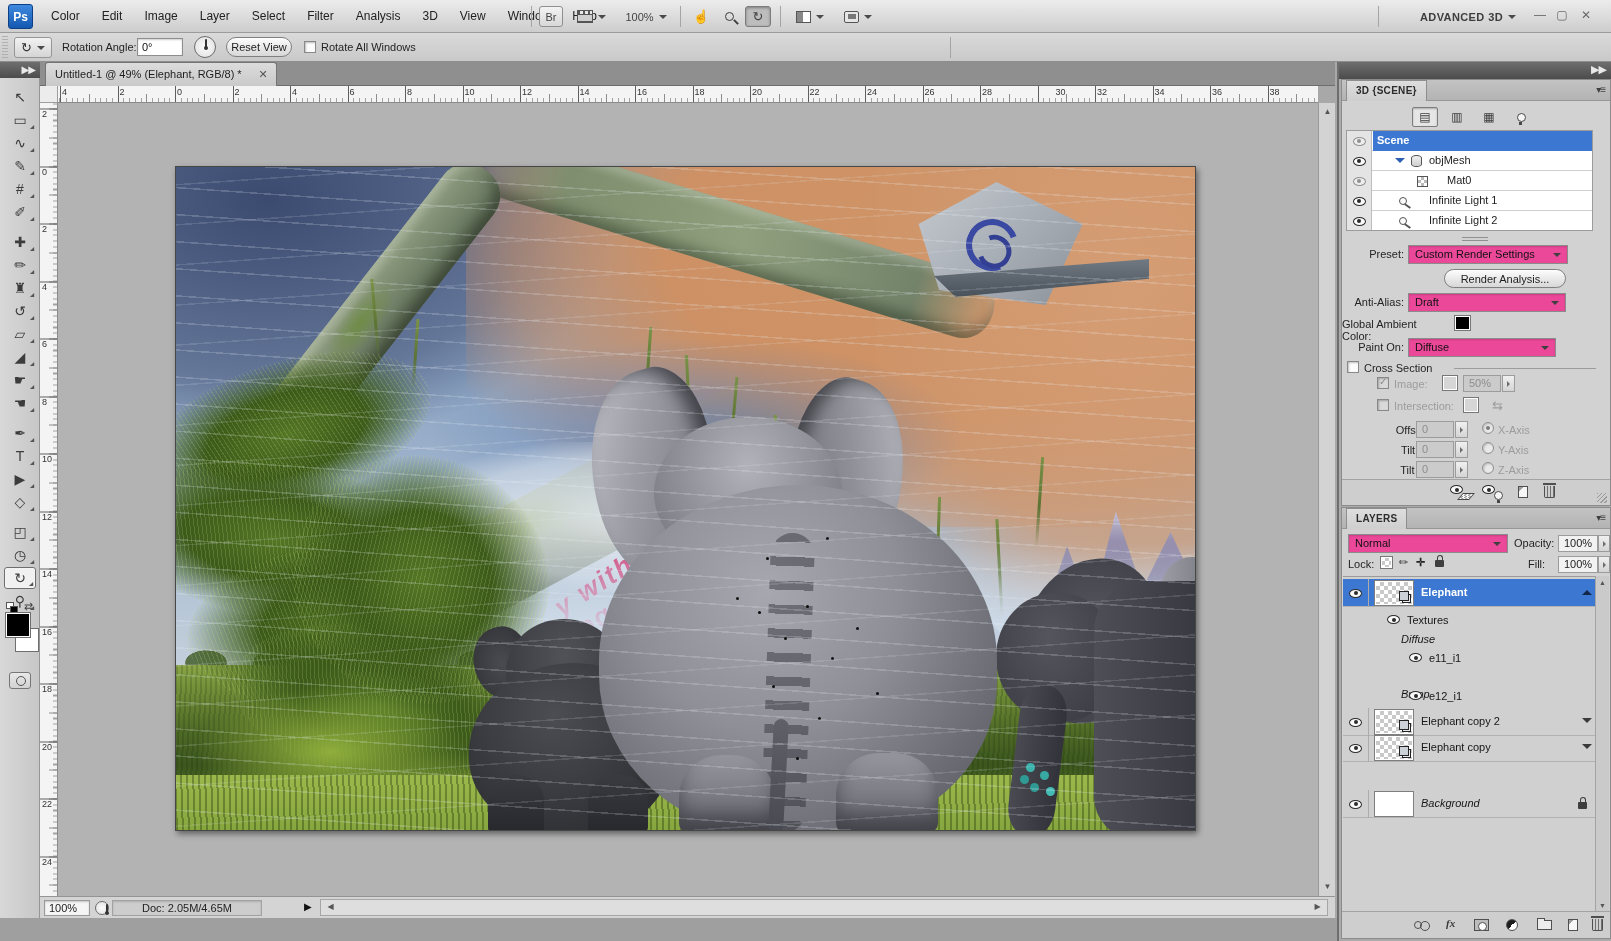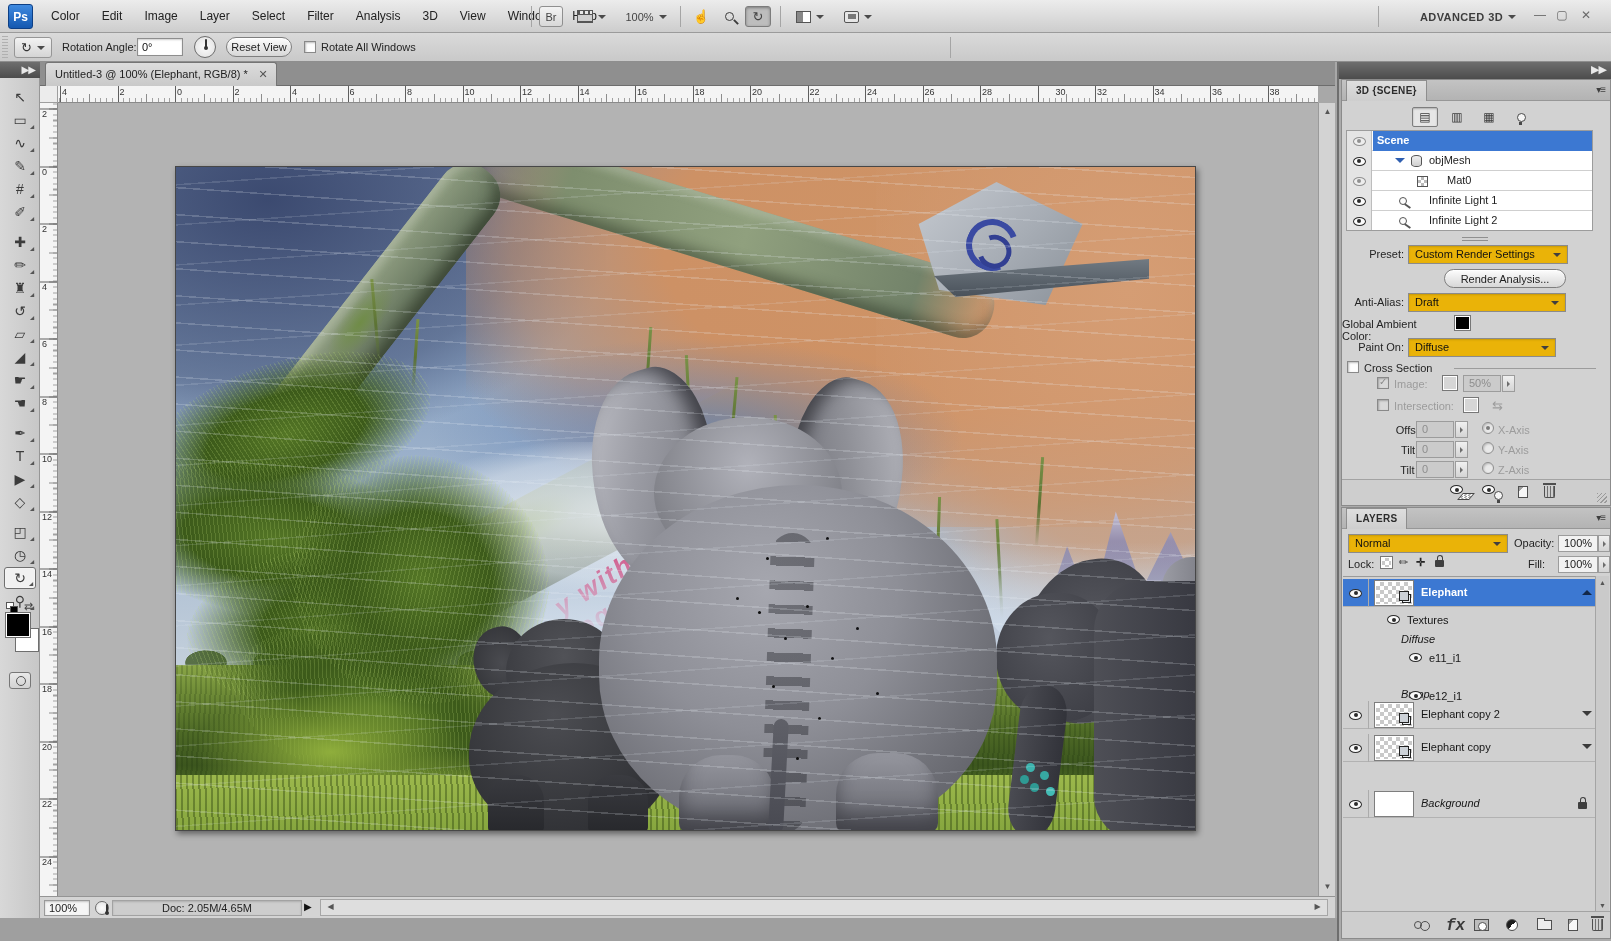--- a/index.html
+++ b/index.html
@@ -82,21 +82,21 @@
       repeating-linear-gradient(180deg,#8d8d8d 0,#8d8d8d 1px,transparent 1px,transparent 28.75px),
       repeating-linear-gradient(180deg,#a2a2a2 0,#a2a2a2 1px,transparent 1px,transparent 5.75px);
     background-size:100% 100%,8px 100%,4px 100%;
     background-position:0 5.5px,right 5.5px,right 5.5px;background-repeat:repeat-y}
   .vrn{position:absolute;left:2px;font-size:9px;color:#333}
   #viewport{position:absolute;left:58px;top:103px;width:1260px;height:793px;background:#b3b3b3;overflow:hidden}
   #vscroll{position:absolute;left:1318px;top:103px;width:17px;height:793px;background:#d3d3d3;border-left:1px solid #9a9a9a}
   .sarrow{position:absolute;width:15px;height:14px;font-size:8px;color:#555;text-align:center;line-height:14px}
   #statusbar{position:absolute;left:40px;top:896px;width:1295px;height:22px;background:#d4d4d4;border-top:1px solid #949494}
   #st-zoom{position:absolute;left:4px;top:3px;width:46px;height:16px;background:#f5f5f5;border:1px solid #9a9a9a;box-shadow:inset 0 1px 2px rgba(0,0,0,.2);padding:1px 4px;font-size:11px}
-  #st-doc{position:absolute;left:72px;top:3px;width:190px;height:16px;border:1px solid #a2a2a2;background:#cdcdcd;box-shadow:inset 0 1px 2px rgba(0,0,0,.15);text-align:center;line-height:14px;font-size:11px;color:#222}
+  #st-doc{position:absolute;left:72px;top:3px;width:150px;height:16px;border:1px solid #a2a2a2;background:#cdcdcd;box-shadow:inset 0 1px 2px rgba(0,0,0,.15);text-align:center;line-height:14px;font-size:11px;color:#222}
   #st-pop{position:absolute;left:264px;top:4px;font-size:10px;color:#111}
   #hscroll{position:absolute;left:280px;top:2px;width:1008px;height:17px;background:#dedede;border:1px solid #a6a6a6}
   #bottomstrip{position:absolute;left:0;top:918px;width:1337px;height:23px;background:#9f9f9f}
 
   
   #artwork{position:absolute;left:117px;top:63px;width:1021px;height:665px;overflow:hidden;
            border:1px solid #474747;box-shadow:2px 3px 6px rgba(0,0,0,.45);
            background:linear-gradient(180deg,#7a8eb2 0%,var(--sky-blue,#8aa2c2) 30%,#a9bcd1 55%,#c7d2dd 78%,#d9dfe5 100%)}
   .art{position:absolute}
   #sky-slate{left:-90px;top:-70px;width:520px;height:340px;z-index:1;background:radial-gradient(ellipse at 35% 30%,rgba(56,70,108,.95),rgba(70,85,120,.55) 55%,transparent 75%)}
@@ -203,21 +203,21 @@
   .ic-mat{position:absolute;top:5px;width:11px;height:11px;border:1px solid #555;
           background-image:linear-gradient(45deg,#bbb 25%,transparent 25%,transparent 75%,#bbb 75%),linear-gradient(45deg,#bbb 25%,#fff 25%,#fff 75%,#bbb 75%);background-size:6px 6px;background-position:0 0,3px 3px}
   .ic-light{position:absolute;top:6px;width:8px;height:8px;border:1px solid #555;border-radius:50%;background:#fdfdfd}
   .ic-light::after{content:"";position:absolute;right:-5px;bottom:-3px;width:7px;height:2px;background:#555;transform:rotate(35deg)}
   .tscroll{position:absolute;right:0;top:0;width:14px;height:100%;background:#d8d8d8;border-left:1px solid #ababab}
   .tthumb{position:absolute;left:1px;top:14px;width:11px;height:44px;background:linear-gradient(#efefef,#d5d5d5);border:1px solid #9e9e9e;
           background-image:repeating-linear-gradient(0deg,transparent 0 3px,#aaa 3px 4px);background-clip:content-box;padding:14px 2px}
   #grip3d{position:absolute;left:120px;top:155px;width:26px;height:6px;background:repeating-linear-gradient(0deg,#8f8f8f 0 1px,transparent 1px 3px)}
   .slabel{position:absolute;text-align:left;font-size:11px;color:#242424}
   .slabel.dis,.dis-t{color:#9c9c9c}
-  .dd{position:absolute;background:#eab308;border:1px solid #8b8b8b;height:19px;line-height:17px;padding-left:6px;font-size:11px;color:#111;box-shadow:inset 0 1px 2px rgba(0,0,0,.15)}
+  .dd{position:absolute;background:#ec4899;border:1px solid #8b8b8b;height:19px;line-height:17px;padding-left:6px;font-size:11px;color:#111;box-shadow:inset 0 1px 2px rgba(0,0,0,.15)}
   .dd::after{content:"";position:absolute;right:6px;top:7px;border:4px solid transparent;border-top-color:#3f3f3f}
   .swatch{position:absolute;border:1px solid #777;box-shadow:inset 0 0 0 1px #fff}
   .spinval{position:absolute;height:17px;border:1px solid #9c9c9c;background:#cbcbcb;color:#8e8e8e;font-size:11px;line-height:15px;padding-left:5px}
   .spinbtn{position:absolute;width:13px;height:17px;border:1px solid #9c9c9c;background:linear-gradient(#f0f0f0,#d4d4d4)}
   .spinbtn::after{content:"";position:absolute;left:4px;top:5px;border:3.5px solid transparent;border-left-color:#6e6e6e}
   .radio{position:absolute;width:12px;height:12px;border:1px solid #8d8d8d;border-radius:50%;background:#e9e9e9;box-shadow:inset 1px 1px 2px rgba(0,0,0,.2)}
   .radio.on::after{content:"";position:absolute;left:3px;top:3px;width:4px;height:4px;border-radius:50%;background:#7a7a7a}
   .hline{position:absolute;height:1px;background:#9c9c9c}
   .pbotbar{position:absolute;left:0;bottom:0;width:100%;height:26px;border-top:1px solid #a3a3a3;background:#cecece}
   
@@ -249,21 +249,21 @@
            background:linear-gradient(90deg,transparent 2px,#6f6f6f 2px 3px,transparent 3px 5px,#6f6f6f 5px 6px,transparent 6px 8px,#6f6f6f 8px 9px,transparent 9px)}
   .i-trash::before{content:"";position:absolute;top:-3px;left:-2px;width:13px;height:2px;background:#4f4f4f}
   .i-folder{position:absolute;width:15px;height:10px;border:1px solid #4f4f4f;background:#ececec}
   .i-folder::before{content:"";position:absolute;top:-3px;left:-1px;width:6px;height:2px;border:1px solid #4f4f4f;border-bottom:none;background:#ececec}
   .i-mask{position:absolute;width:15px;height:12px;border:1px solid #4f4f4f;background:#bdbdbd}
   .i-mask::after{content:"";position:absolute;left:3px;top:1.5px;width:7px;height:7px;border-radius:50%;background:#fff;border:1px solid #4f4f4f}
   .i-adj{position:absolute;width:12px;height:12px;border:1px solid #4f4f4f;border-radius:50%;background:linear-gradient(135deg,#1e1e1e 50%,#fff 50%)}
   .i-newdoc{position:absolute;width:10px;height:12px;border:1px solid #4f4f4f;background:linear-gradient(135deg,#9f9f9f 3px,#f6f6f6 3px)}
   .i-link{position:absolute;width:8px;height:8px;border:1.5px solid #4f4f4f;border-radius:50%}
   .i-link::after{content:"";position:absolute;left:5px;top:-1.5px;width:8px;height:8px;border:1.5px solid #4f4f4f;border-radius:50%}
-  .i-fx{position:absolute;font-style:italic;font-weight:bold;font-size:16px;color:#3a3a3a;font-family:Liberation Mono, monospace}
+  .i-fx{position:absolute;font-style:italic;font-weight:bold;font-size:11px;color:#3a3a3a;font-family:Liberation Serif, serif}
   .i-bulb{position:absolute;width:9px;height:9px;border:1.5px solid #484848;border-radius:50%;background:#f5f5f5}
   .i-bulb::after{content:"";position:absolute;left:1.5px;bottom:-4px;width:3px;height:3px;background:#484848}
   .i-plane{position:absolute;width:12px;height:7px;border:1px solid #484848;transform:skewX(-40deg);
            background-image:linear-gradient(45deg,#999 25%,transparent 25%,transparent 75%,#999 75%),linear-gradient(45deg,#999 25%,#fff 25%,#fff 75%,#999 75%);background-size:4px 4px;background-position:0 0,2px 2px}
   .i-film{position:absolute;width:16px;height:13px;border:1px solid #555;background:#e8e8e8;
           background-image:repeating-linear-gradient(90deg,#555 0 2px,transparent 2px 5px)}
   .i-film::after{content:"";position:absolute;left:0;top:3px;width:14px;height:6px;background:#cfcfcf;border-top:1px solid #555;border-bottom:1px solid #555}
   .i-arrange{position:absolute;width:15px;height:12px;border:1px solid #555;background:linear-gradient(90deg,#888 0 6px,#fff 6px)}
   .i-screen{position:absolute;width:15px;height:12px;border:1px solid #555;border-radius:2px;background:#e6e6e6}
   .i-screen::after{content:"";position:absolute;left:2.5px;top:2.5px;width:8px;height:5px;background:#777}
@@ -420,21 +420,21 @@
       <div class="tool fly sel" style="top: 489px;">
         <span class="tg">↻</span>
       </div>
       <div class="tool fly" style="top: 512px;">
         <span class="tg">⚲</span>
       </div>
     </div>
 
   <div id="tabbar">
     <div id="doctab">
-      <span>Untitled-3 @ 100% (Elephant, RGB/8) *</span>
+      <span>Untitled-1 @ 49% (Elephant, RGB/8) *</span>
       <span class="x">✕</span>
     </div>
   </div>
   <div id="rcorner"></div>
   <div id="hruler">
       <div class="hrn" style="left: 4px;">4</div>
       <div class="hrn" style="left: 61.5px;">2</div>
       <div class="hrn" style="left: 119px;">0</div>
       <div class="hrn" style="left: 176.5px;">2</div>
       <div class="hrn" style="left: 234px;">4</div>
@@ -712,21 +712,21 @@
             <span class="eye" style="position: absolute; left: 66px; top: 4px;"></span>
             <div class="lname" style="left: 86px; top: 3px;">e11_i1</div>
           </div>
           <div class="lrow" style="top: 91px; height: 19px;">
             <div class="lname it" style="left: 58px; top: 20px;">Bump</div>
           </div>
           <div class="lrow" style="top: 110px; height: 19px;">
             <span class="eye" style="position: absolute; left: 66px; top: 4px;"></span>
             <div class="lname" style="left: 86px; top: 3px;">e12_i1</div>
           </div>
-          <div class="lrow main" style="top: 124px; height: 28px;">
+          <div class="lrow main" style="top: 131px; height: 28px;">
             <div class="eyecell">
               <span class="eye"></span>
             </div>
             <div class="thumb checker">
               <span class="i-cube"></span>
             </div>
             <div class="lname">Elephant copy 2</div>
             <div class="rowarrow down"></div>
           </div>
           <div class="lrow main" style="top: 157px; height: 28px;">

